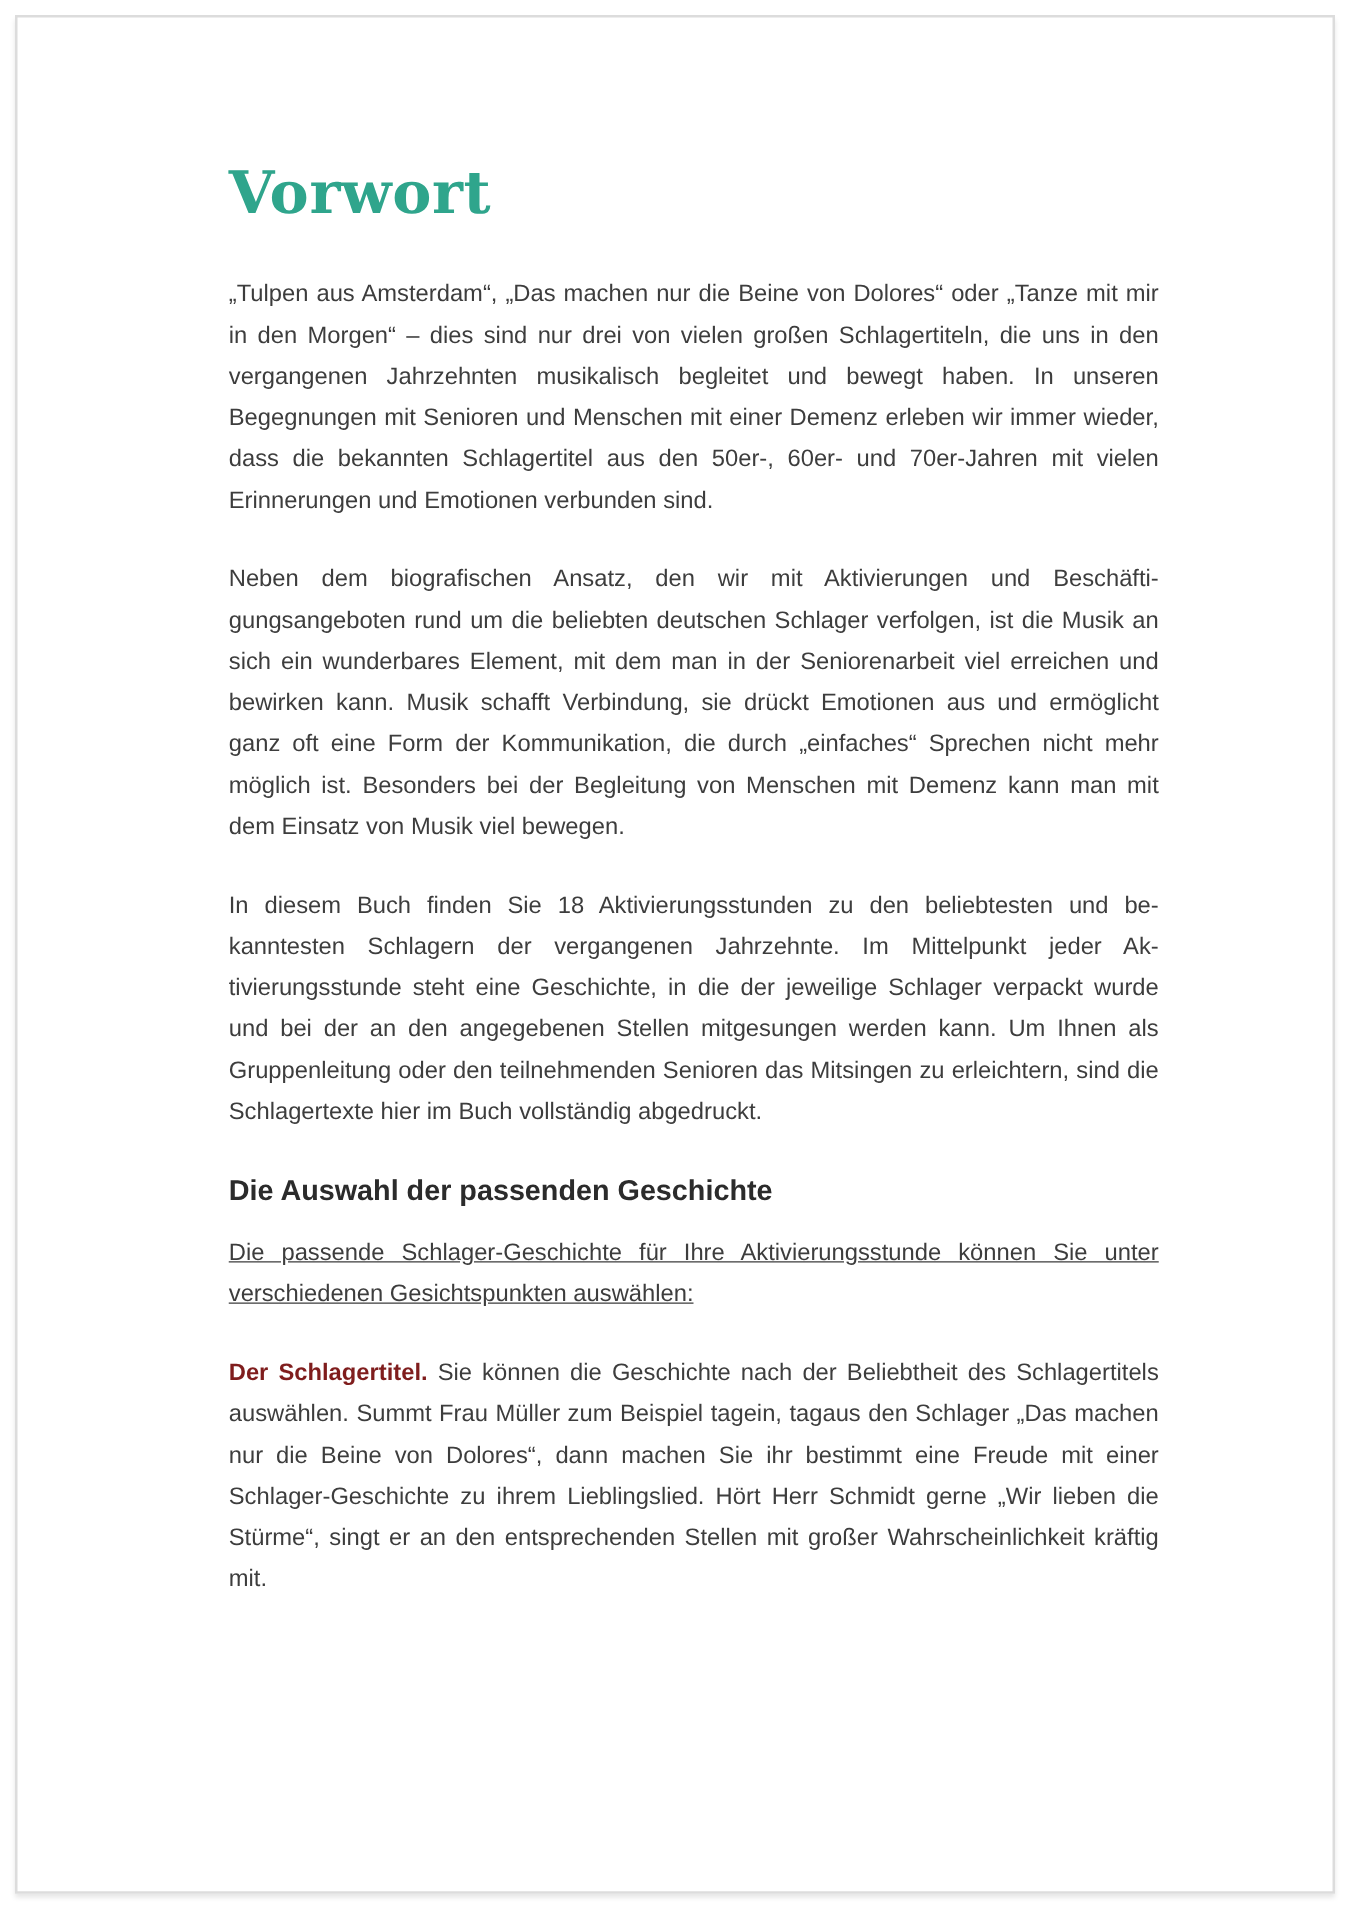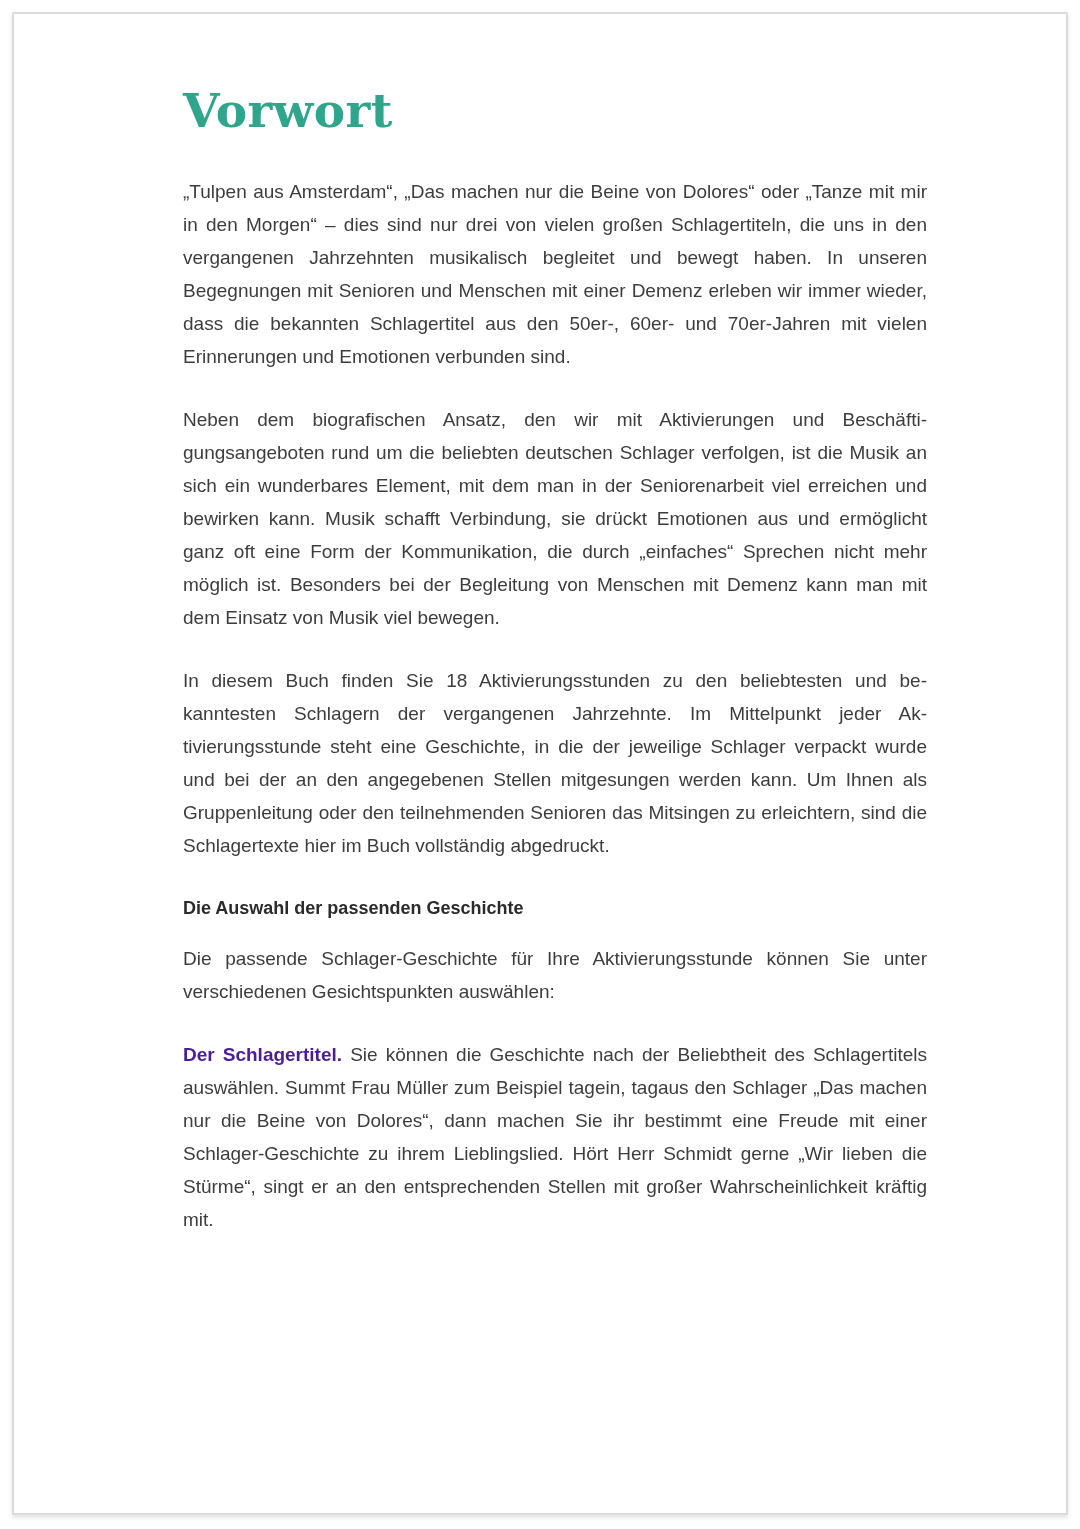--- a/index.html
+++ b/index.html
@@ -24,21 +24,21 @@
     right: 12px;
     bottom: 14px;
     background: #ffffff;
     border: 2px solid #dcdcdc;
     box-shadow: 0 3px 4px rgba(0,0,0,0.10);
     box-sizing: border-box;
   }
   .content {
     margin-left: 169px;
     width: 744px;
-    padding-top: 72px;
+    padding-top: 116px;
     box-sizing: content-box;
   }
   h1.page-title {
     margin: 0 0 40px 0;
     font-family: "DejaVu Serif", serif;
     font-weight: bold;
     font-size: 47px;
     line-height: 1.05;
     letter-spacing: 0.5px;
     color: #2FA58C;
@@ -50,30 +50,31 @@
     color: #3D3D3D;
     text-align: justify;
     hyphens: manual;
     -webkit-hyphens: manual;
   }
   .content p.first {
     margin-top: 0;
   }
   .content p.no-top {
     margin-top: 16px;
+    text-decoration: underline;
   }
   h2.section-heading {
     margin: 30px 0 17px 0;
-    font-size: 18px;
+    font-size: 23px;
     line-height: 33px;
     font-weight: bold;
     color: #2B2B2B;
   }
   .content b {
-    color: #4c1d95;
+    color: #7f1d1d;
     font-weight: bold;
     margin-top: 12px;
   }
 </style>
 </head>
 <body>
 
 <div class="viewport">
   <div class="card">
     <div class="content">

